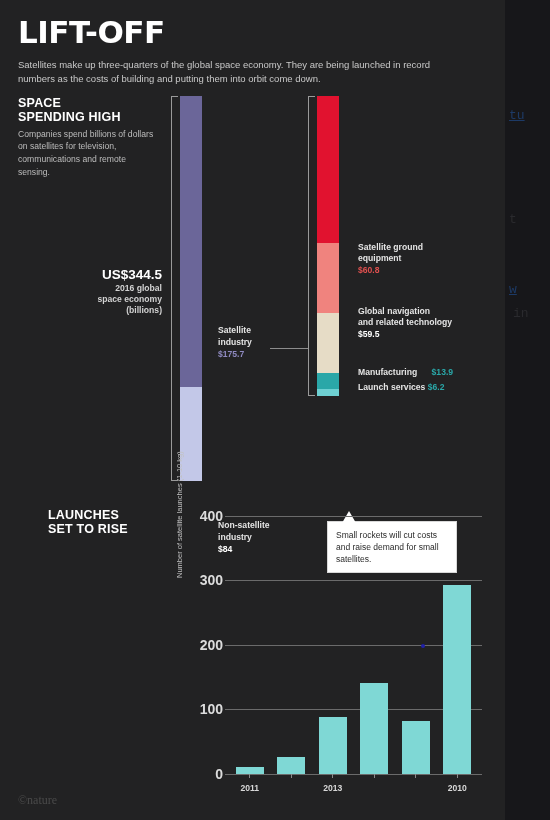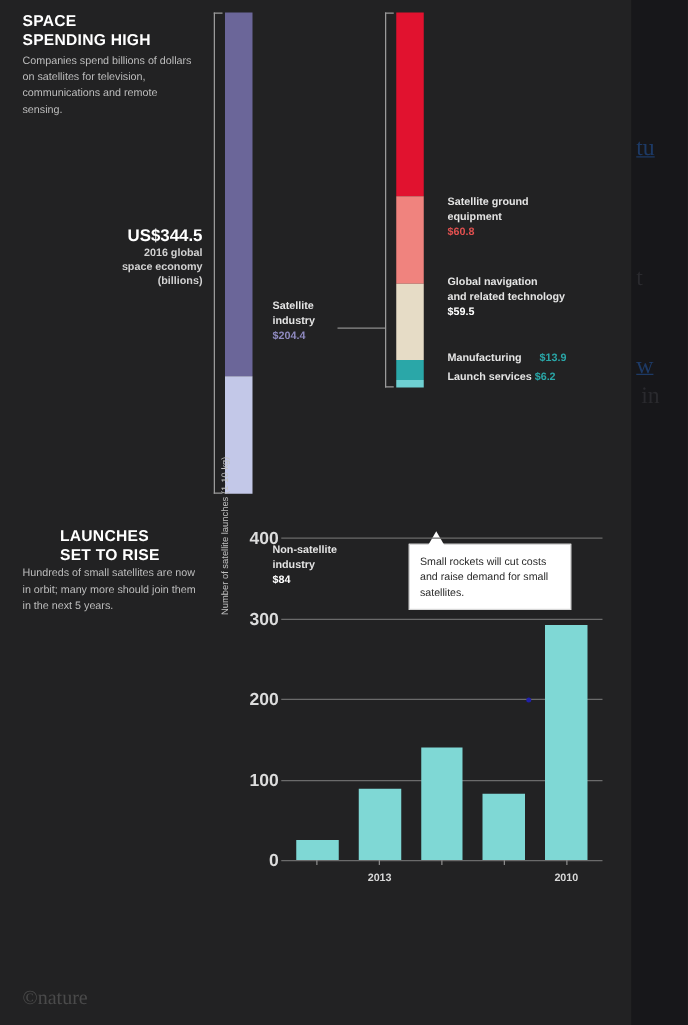--- a/index.html
+++ b/index.html
@@ -15,22 +15,22 @@
   
   #bg-page {
     position: absolute; top: 0; right: 0; width: 48px; height: 820px;
     background: #17171a;
     border-left: 1px solid #242428;
     overflow: hidden;
   }
   .bg-frag {
     position: absolute;
     color: #1d3a66;
-    font-family: Liberation Serif, serif;
-    font-size: 19px;
+    font-family: Liberation Mono, monospace;
+    font-size: 13px;
     white-space: nowrap;
   }
   .bg-frag.link { text-decoration: underline; }
   .bg-frag.dim { color: #2a2a2e; }
 
   
   #canvas {
     position: absolute; top: 0; left: 0;
     width: 505px; height: 820px;
     background: #222223;
@@ -266,37 +266,41 @@
     position: absolute;
     left: 196px; top: 128px;
     width: 4px; height: 4px;
     background: #2020a8;
     border-radius: 50%;
   }
 
   #footer {
     position: absolute;
     left: 18px; bottom: 12px;
-    font-size: 16px;
+    font-size: 12px;
     color: #4a4a4a;
     font-family: "Liberation Serif", serif;
   }
 </style>
 </head>
 <body>
 
 <div id="bg-page">
     <span class="bg-frag link" style="top: 108px; left: 6px;">tu</span>
     <span class="bg-frag dim" style="top: 212px; left: 6px;">t</span>
     <span class="bg-frag link" style="top: 282px; left: 6px;">w</span>
     <span class="bg-frag dim" style="top: 306px; left: 10px;">in</span>
   </div>
 
 <div id="canvas">
 
+  <div id="header">
+    <div id="title">LIFT-OFF</div>
+    <div id="subtitle">Satellites make up three-quarters of the global space economy. They are being launched in record numbers as the costs of building and putting them into orbit come down.</div>
+  </div>
 
   <div id="section-spending">
 
     <div class="sect-head" id="spend-head" style="white-space: pre-line;">SPACE
 SPENDING HIGH</div>
     <div class="sect-body" id="spend-body">Companies spend billions of dollars on satellites for television, communications and remote sensing.</div>
 
     <div id="total-label">
       <div id="total-value">US$344.5</div>
       <div id="total-sub" style="white-space: pre-line;">2016 global
@@ -307,21 +311,21 @@
     <div class="bracket" id="bracket-left"></div>
 
     <div id="bar-left">
       <div class="seg" id="seg-satellite" style="height: 75.6168%; background: rgb(107, 102, 153);"></div>
       <div class="seg" id="seg-nonsatellite" style="height: 24.3832%; background: rgb(195, 200, 232);"></div>
     </div>
 
     <div class="bar-callout" id="lbl-satellite">
       <span class="nm" style="white-space: pre-line;">Satellite
 industry</span>
-      <span class="val">$204.4</span>
+      <span class="val">$175.7</span>
     </div>
     <div id="leader-sat"></div>
 
     <div class="bar-callout" id="lbl-nonsatellite">
       <span class="nm" style="white-space: pre-line;">Non-satellite
 industry</span>
       <span class="val">$84</span>
     </div>
 
     <div class="bracket" id="bracket-right"></div>
@@ -356,21 +360,20 @@
     <div class="bubble" id="bubble-rockets">
       <span class="tail"></span>
       <span>Small rockets will cut costs and raise demand for small satellites.</span>
     </div>
   </div>
 
   <div id="section-launches">
 
     <div class="sect-head" id="launch-head" style="white-space: pre-line;">LAUNCHES
 SET TO RISE</div>
-    <div class="sect-body" id="launch-body">Hundreds of small satellites are now in orbit; many more should join them in the next 5 years.</div>
 
     <div id="chart">
       <div id="ylabel">Number of satellite launches (1-10 kg)</div>
       <div id="plot">
         <div id="gridlines">
             <div class="gridline" style="top: 100%;">
               <span class="ytick">0</span>
             </div>
             <div class="gridline" style="top: 75%;">
               <span class="ytick">100</span>
@@ -380,20 +383,25 @@
             </div>
             <div class="gridline" style="top: 25%;">
               <span class="ytick">300</span>
             </div>
             <div class="gridline" style="top: 0%;">
               <span class="ytick">400</span>
             </div>
           </div>
         <div id="bars">
             <div class="bar-col">
+              <div class="bar-rect" style="height: 2.5%; background: rgb(127, 216, 213);"></div>
+              <div class="bar-tick"></div>
+              <div class="xtick">2011</div>
+            </div>
+            <div class="bar-col">
               <div class="bar-rect" style="height: 6.25%; background: rgb(127, 216, 213);"></div>
               <div class="bar-tick"></div>
             </div>
             <div class="bar-col">
               <div class="bar-rect" style="height: 22%; background: rgb(127, 216, 213);"></div>
               <div class="bar-tick"></div>
               <div class="xtick">2013</div>
             </div>
             <div class="bar-col">
               <div class="bar-rect" style="height: 35%; background: rgb(127, 216, 213);"></div>

